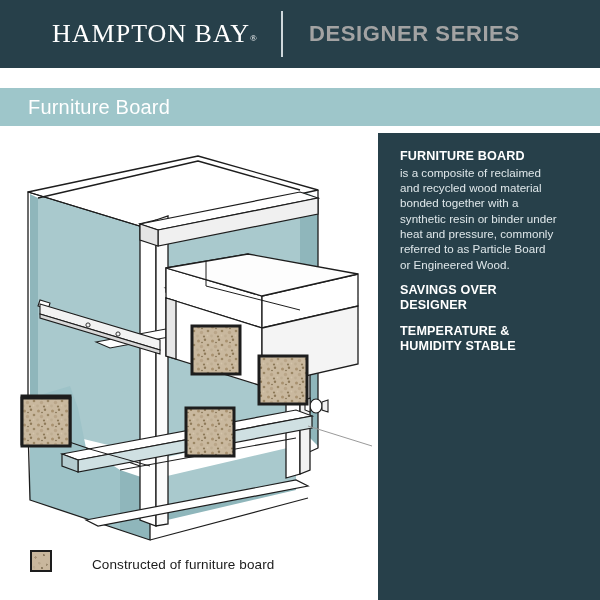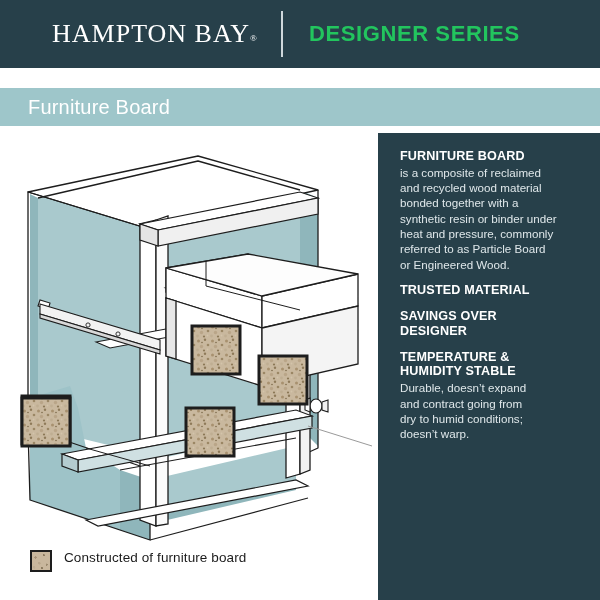--- a/index.html
+++ b/index.html
@@ -43,21 +43,21 @@
     letter-spacing: 0;
   }
   .brand-divider {
     width: 2px;
     height: 46px;
     background: #cfd8dc;
     margin-left: 24px;
     margin-right: 26px;
   }
   .series {
-    color: #22c55e;
+    color: #a3a3a3;
     font-family: "Liberation Sans", sans-serif;
     font-size: 22px;
     font-weight: bold;
     letter-spacing: 0.6px;
     white-space: nowrap;
   }
 
   
   .subbar-wrap {
     position: absolute;
@@ -124,21 +124,22 @@
     background: #ffffff;
   }
   .illo svg { display: block; }
 
   
   .legend {
     position: absolute;
     left: 30px;
     top: 550px;
     display: flex;
-    align-items: flex-start;
+    align-items: flex-end;
+    gap: 28px;
   }
   .legend-swatch {
     width: 22px;
     height: 22px;
     border: 2px solid #1d1d1d;
     box-sizing: border-box;
     background-color: #c9b79d;
     background-image:
       radial-gradient(circle at 20% 30%, #a89378 0 1.1px, transparent 1.3px),
       radial-gradient(circle at 65% 18%, #8d7a60 0 1px, transparent 1.2px),
@@ -309,35 +310,30 @@
       <div class="info-body">is a composite of reclaimed
 and recycled wood material
 bonded together with a
 synthetic resin or binder under
 heat and pressure, commonly
 referred to as Particle Board
 or Engineered Wood.</div>
     </div>
 
     <div class="info-block">
-      <div class="info-heading">TRUSTED MATERIAL</div>
     </div>
 
     <div class="info-block">
       <div class="info-heading">SAVINGS OVER
 DESIGNER</div>
     </div>
 
     <div class="info-block">
       <div class="info-heading">TEMPERATURE &amp;
 HUMIDITY STABLE</div>
-      <div class="info-body">Durable, doesn’t  expand
-and contract going from
-dry to humid conditions;
-doesn’t warp.</div>
     </div>
 
   </div>
 
   <div class="legend">
     <div class="legend-swatch"></div>
     <div class="legend-label">Constructed of furniture board</div>
   </div>
 
 </div>

